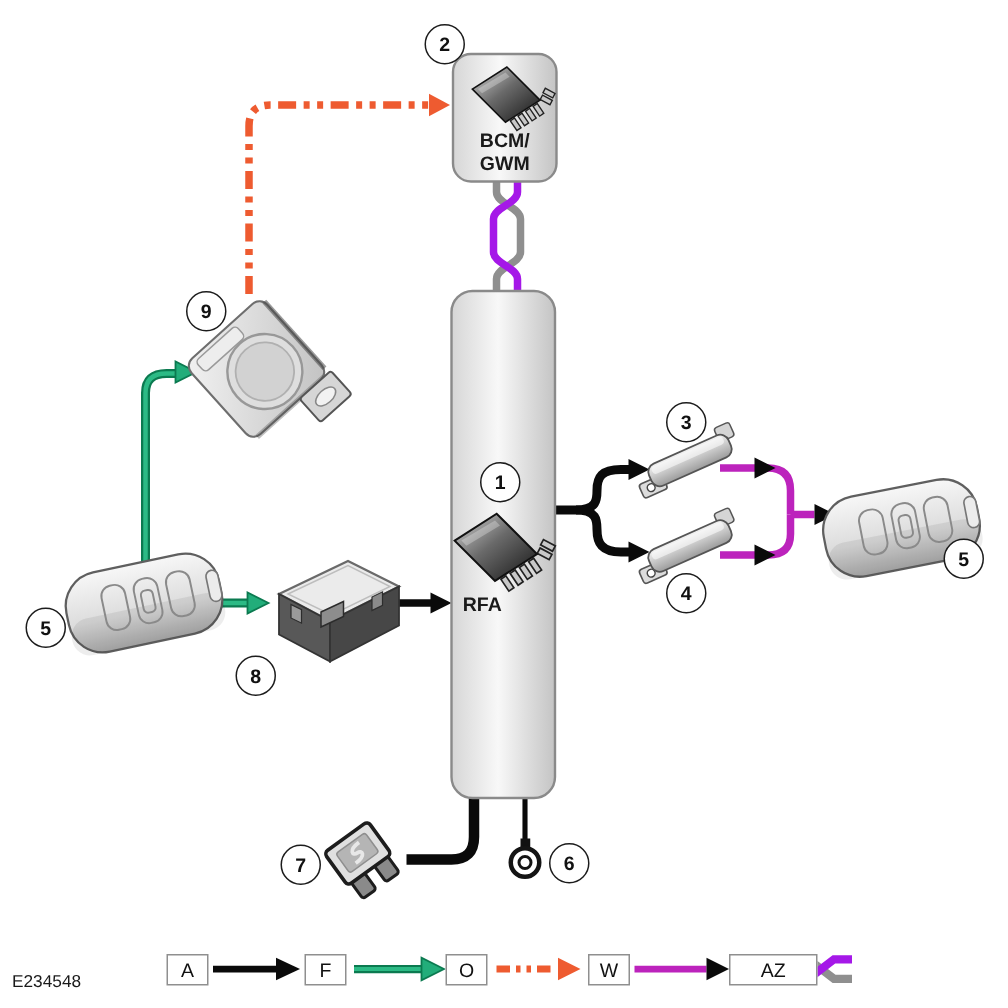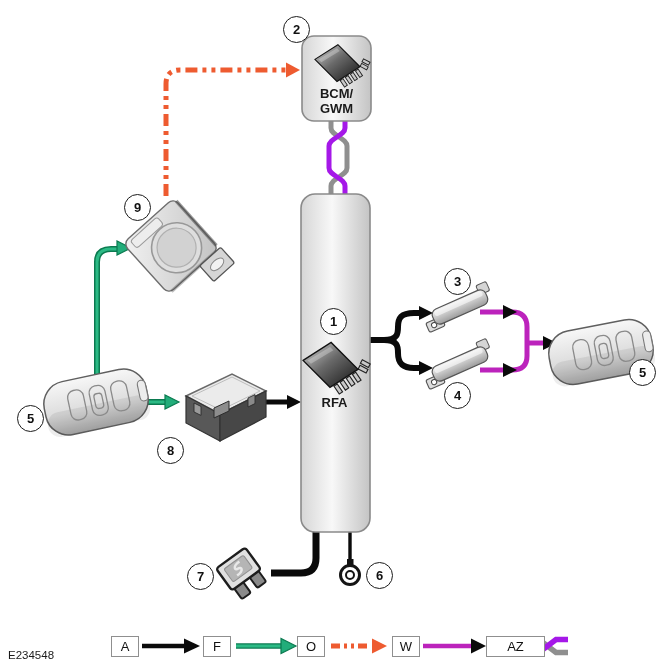--- a/index.html
+++ b/index.html
@@ -197,21 +197,21 @@
 
     <path d="M527,639.5 H539 L556,652.5 H568" fill="none" stroke="#8F8F8F" stroke-width="5.5"></path>
     <path d="M527,652.5 H539 L556,639.5 H568" fill="none" stroke="#A518E8" stroke-width="5.5"></path>
   </g>
 </svg>
 
 <div class="modlabel" style="left:302px;top:86px;width:69px;">
   <span>BCM/</span>
   <span>GWM</span>
 </div>
-<div class="modlabel" style="left:300px;top:395px;width:69px;">RFA</div>
+<div class="modlabel" style="left:287px;top:395px;width:69px;">RFA</div>
 
 <div class="callout" style="left:320px;top:308px;">1</div>
 <div class="callout" style="left:283px;top:16px;">2</div>
 <div class="callout" style="left:444px;top:268px;">3</div>
 <div class="callout" style="left:444px;top:382px;">4</div>
 <div class="callout" style="left:17px;top:405px;">5</div>
 <div class="callout" style="left:629px;top:359px;">5</div>
 <div class="callout" style="left:366px;top:562px;">6</div>
 <div class="callout" style="left:187px;top:563px;">7</div>
 <div class="callout" style="left:157px;top:437px;">8</div>

